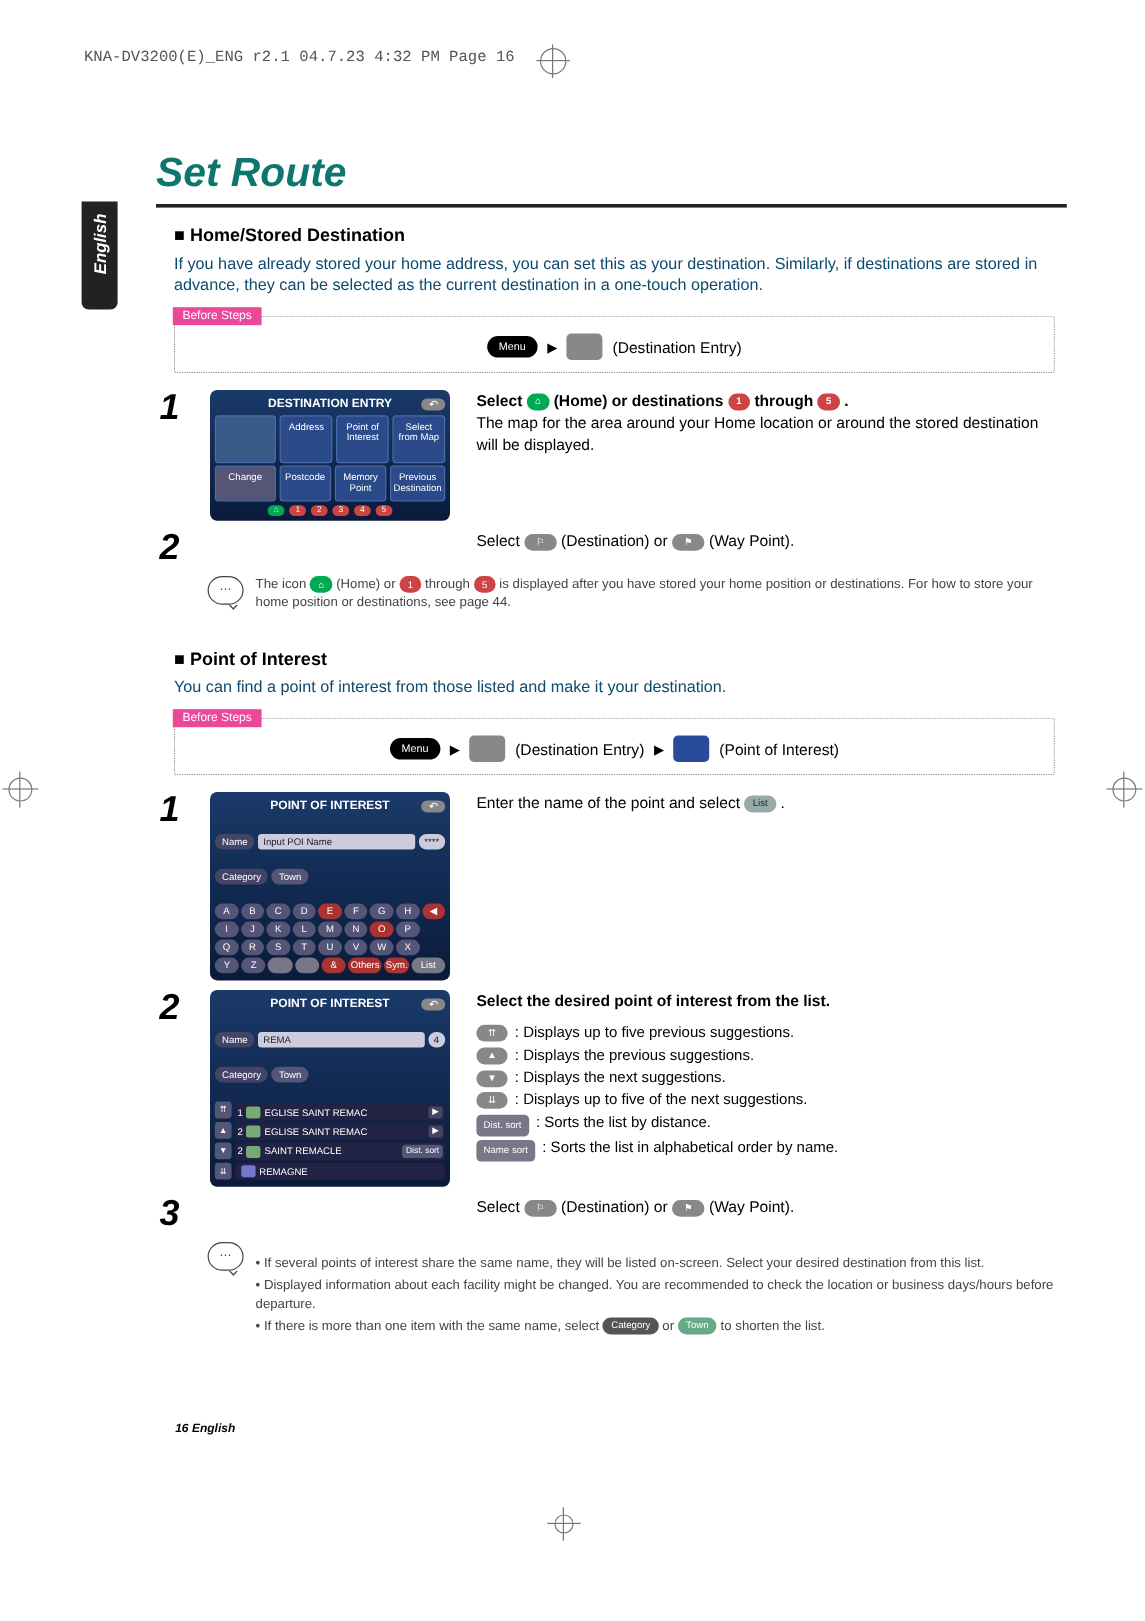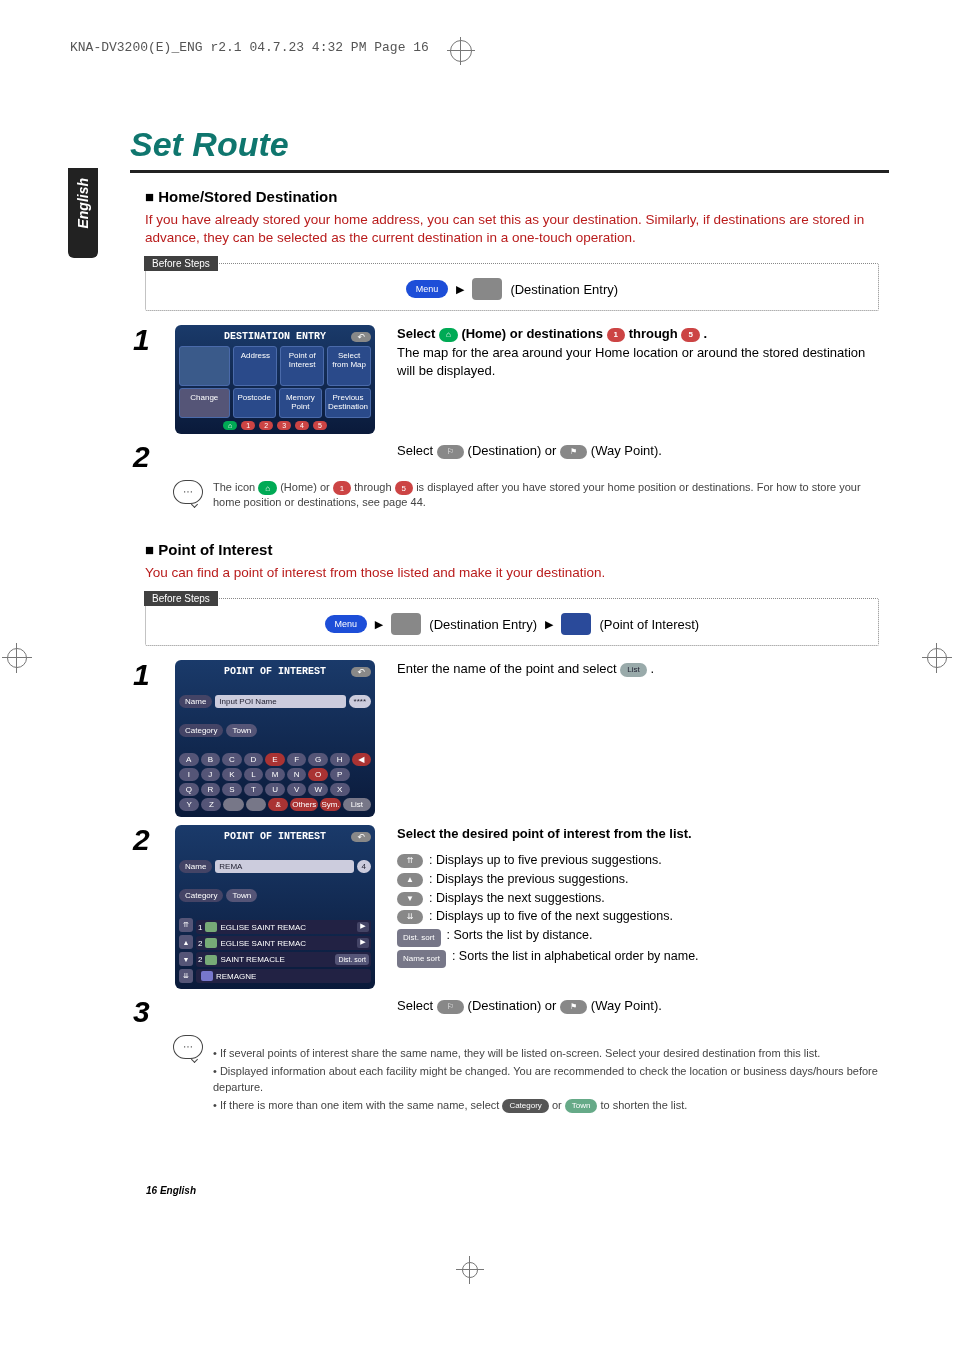--- a/index.html
+++ b/index.html
@@ -123,37 +123,37 @@
     font-size: 15px;
     margin-bottom: 6px;
   }
   .section-heading::before {
     content: "■ ";
   }
 
   .body-text {
     font-size: 13.5px;
     line-height: 1.35;
-    color: #b91c1c;
+    color: #0c4a6e;
     margin-bottom: 10px;
   }
 
   .before-steps-wrap {
     position: relative;
     border: 1px dotted #888;
     border-radius: 2px;
     padding: 14px 10px 10px 10px;
     margin-bottom: 14px;
     margin-top: 16px;
   }
   .before-label {
     position: absolute;
     top: -8px;
     left: -2px;
-    background: #404040;
+    background: #ec4899;
     color: #fff;
     font-size: 10px;
     padding: 2px 8px;
   }
   .before-content {
     display: flex;
     align-items: center;
     justify-content: center;
     gap: 8px;
     font-size: 13px;
@@ -165,21 +165,21 @@
     justify-content: center;
     background: #888;
     color: #fff;
     border-radius: 10px;
     font-size: 9px;
     padding: 2px 8px;
     min-width: 26px;
     height: 14px;
     line-height: 14px;
   }
-  .btn-chip.dark { background:#1d4ed8; }
+  .btn-chip.dark { background:#000000; }
   .btn-icon {
     display:inline-block;
     width:30px; height:22px;
     background:#888;
     border-radius:4px;
     vertical-align:middle;
   }
 
   .arrow { font-size: 11px; }
 
@@ -216,21 +216,20 @@
     color: #fff;
     font-size: 9px;
     padding: 4px;
     box-sizing: border-box;
   }
   .ss-title {
     text-align: center;
     font-weight: bold;
     font-size: 10px;
     padding: 2px;
-    font-family: Liberation Mono, monospace;
   }
   .ss-row { display:flex; gap:3px; margin:2px 0; }
   .ss-cell {
     flex:1;
     background:#2a4a8a;
     border:1px solid #4a6aaa;
     border-radius:3px;
     text-align:center;
     padding:5px 2px;
     font-size:8px;

